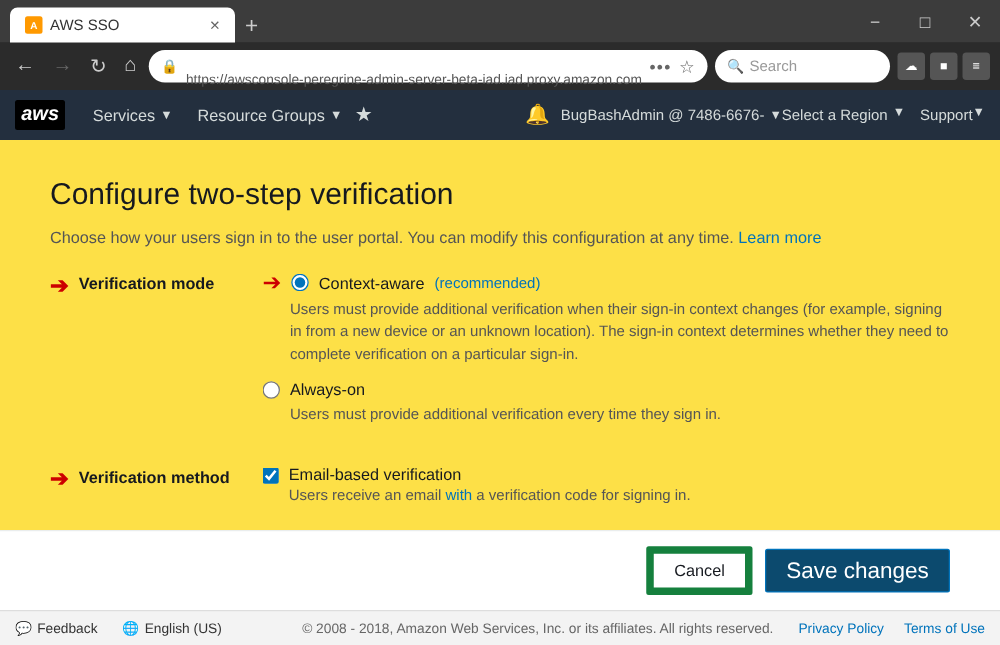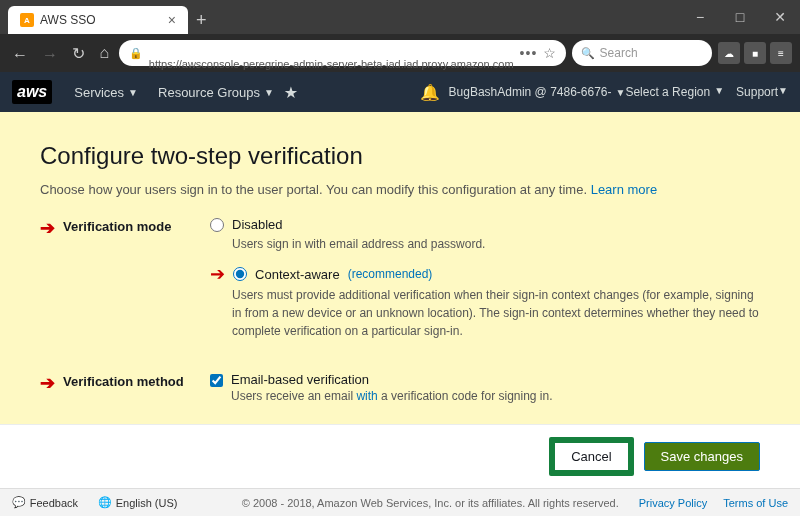--- a/index.html
+++ b/index.html
@@ -35,21 +35,21 @@
     .nav-item { color: #d5dbdb; font-size: 13px; padding: 16px 10px; height: 40px; display: flex; align-items: center; gap: 4px; cursor: pointer; white-space: nowrap; }
     .nav-chevron { font-size: 10px; }
     .nav-star { color: #d5dbdb; font-size: 16px; cursor: pointer; }
     .nav-spacer { flex: 1; }
     .nav-bell { color: #d5dbdb; font-size: 16px; margin-right: 8px; cursor: pointer; }
     .nav-user { color: #d5dbdb; font-size: 12px; cursor: pointer; display: flex; align-items: center; gap: 4px; }
     .nav-region { color: #d5dbdb; font-size: 12px; cursor: pointer; display: flex; gap: 4px; }
     .nav-support { color: #d5dbdb; font-size: 12px; cursor: pointer; display: flex; align-items: flex-start; gap: 0; margin-left: 12px; }
 
     
-    .main-content { background: #fef9c3; padding: 30px 40px; height: calc(516px - 72px - 40px - 28px); overflow-y: auto; }
+    .main-content { background: #fde047; padding: 30px 40px; height: calc(516px - 72px - 40px - 28px); overflow-y: auto; }
     .page-title { font-size: 24px; font-weight: 400; color: #16191f; margin-bottom: 12px; }
     .subtitle { color: #555; font-size: 13px; margin-bottom: 20px; }
     .subtitle a { color: #0073bb; text-decoration: none; }
 
     
     .form-section { display: flex; gap: 0; margin-bottom: 20px; }
     .label-col { width: 170px; font-size: 13px; color: #16191f; font-weight: 600; padding-top: 2px; display: flex; align-items: flex-start; gap: 8px; }
     .arrow { color: #cc0000; font-size: 18px; line-height: 1; margin-top: 0px; }
     .options-col { flex: 1; }
     .option-row { margin-bottom: 12px; }
@@ -64,21 +64,21 @@
     .method-section { display: flex; gap: 0; margin-top: 8px; }
     .checkbox-option { display: flex; align-items: flex-start; gap: 8px; }
     .checkbox-option input[type="checkbox"] { margin-top: 2px; accent-color: #0073bb; }
     .method-title { font-weight: 500; color: #16191f; }
     .method-desc { color: #555; font-size: 12px; margin-top: 2px; }
     .method-desc a { color: #0073bb; text-decoration: none; }
 
     
     .action-bar { display: flex; justify-content: flex-end; align-items: center; gap: 10px; padding: 12px 40px; border-top: 1px solid #eaeded; position: absolute; bottom: 28px; right: 0; left: 0; background: #fff; }
     .btn-cancel { background: #fff; border: 6px solid #15803d; color: #16191f; padding: 6px 16px; border-radius: 2px; font-size: 13px; cursor: pointer; }
-    .btn-save { background: #4d7c0f; border: 1px solid #0073bb; color: #fff; padding: 6px 16px; border-radius: 2px; font-size: 13px; cursor: pointer; font-weight: 500; }
+    .btn-save { background: #0c4a6e; border: 1px solid #0073bb; color: #fff; padding: 6px 16px; border-radius: 2px; font-size: 18px; cursor: pointer; font-weight: 500; }
 
     
     .down-arrow-container { position: absolute; right: 160px; bottom: 55px; }
     .down-arrow-red { color: #cc0000; font-size: 32px; line-height: 1; }
 
     
     .status-bar { background: #f3f3f3; height: 28px; display: flex; align-items: center; padding: 0 12px; border-top: 1px solid #ddd; position: absolute; bottom: 0; left: 0; right: 0; gap: 20px; }
     .status-item { font-size: 11px; color: #333; display: flex; align-items: center; gap: 4px; }
     .status-spacer { flex: 1; }
     .status-center { font-size: 11px; color: #666; }
@@ -167,38 +167,38 @@
     <a href="#">Learn more</a>
   </p>
 
   <div class="form-section">
     <div class="label-col">
       <span class="arrow">➔</span>
       <span>Verification mode</span>
     </div>
     <div class="options-col">
 
-      <div class="option-row">
-        <div class="option-label">
-          <input type="radio" name="verification_mode" style="">
-          <span class="option-label-text">Disabled</span>
-        </div>
-        <div class="option-desc">Users sign in with email address and password.</div>
-      </div>
 
       <div class="option-row">
         <div class="option-label">
           <span class="arrow" style="font-size:18px;color:#cc0000;">➔</span>
           <input type="radio" name="verification_mode" checked="" style="">
           <span class="option-label-text selected">Context-aware</span>
           <span class="recommended">(recommended)</span>
         </div>
         <div class="option-desc">Users must provide additional verification when their sign-in context changes (for example, signing in from a new device or an unknown location). The sign-in context determines whether they need to complete verification on a particular sign-in.</div>
       </div>
 
+      <div class="option-row">
+        <div class="option-label">
+          <input type="radio" name="verification_mode" style="">
+          <span class="option-label-text">Always-on</span>
+        </div>
+        <div class="option-desc">Users must provide additional verification every time they sign in.</div>
+      </div>
     </div>
   </div>
 
   <div class="method-section">
     <div class="label-col">
       <span class="arrow">➔</span>
       <span>Verification method</span>
     </div>
     <div class="options-col">
       <div class="checkbox-option">

